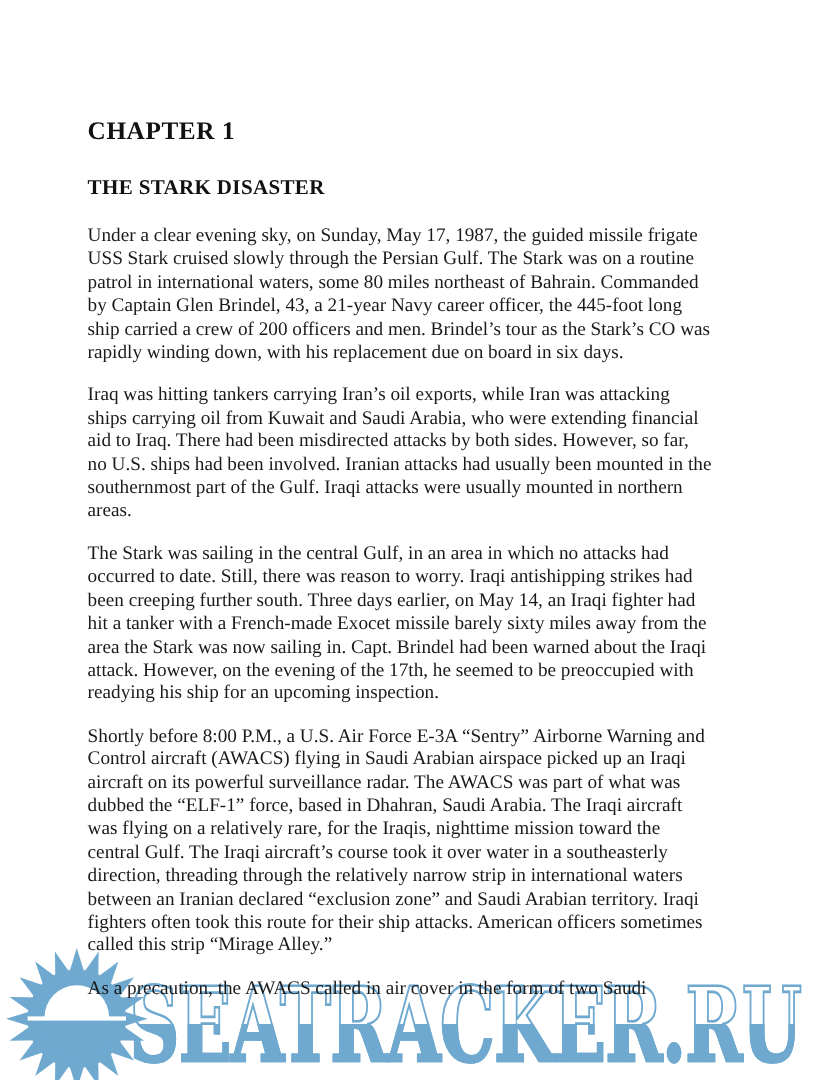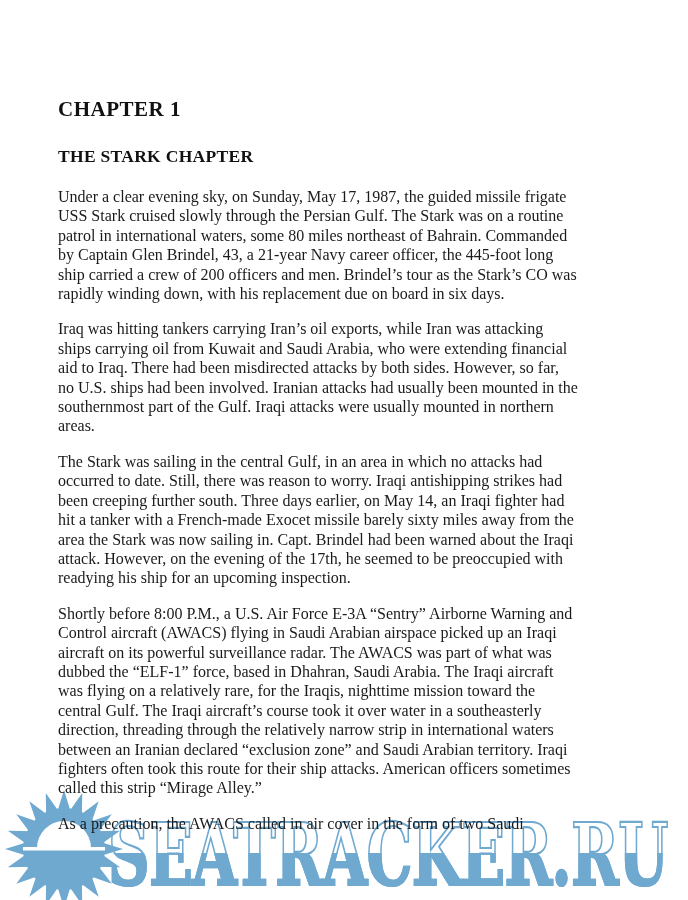--- a/index.html
+++ b/index.html
@@ -11,21 +11,21 @@
     height: 900px;
     background: #ffffff;
     position: relative;
     overflow: hidden;
     font-family: "Liberation Serif", serif;
   }
 
   
   .content {
     position: absolute;
-    left: 58px;
+    left: 73px;
     top: 97px;
     width: 555px;
     z-index: 1;
     color: #1a1a1a;
   }
   .chapter-heading {
     margin: 0 0 25px 0;
     font-size: 21px;
     line-height: 24px;
     font-weight: bold;
@@ -113,21 +113,21 @@
       <use href="#ray0" transform="rotate(342,60,60)"></use>
     </g>
     <path d="M33,59 A27,27 0 0 1 87,59 Z" fill="#ffffff"></path>
     <rect x="19" y="58" width="82" height="3.5" fill="#ffffff"></rect>
   </svg>
   <span class="wm-text">SEATRACKER.RU</span>
 </div>
 
 <main class="content">
   <h1 class="chapter-heading">CHAPTER 1</h1>
-  <h2 class="section-heading">THE STARK CHAPTER</h2>
+  <h2 class="section-heading">THE STARK DISASTER</h2>
   <p>Under a clear evening sky, on Sunday, May 17, 1987, the guided missile frigate
 USS Stark cruised slowly through the Persian Gulf. The Stark was on a routine
 patrol in international waters, some 80 miles northeast of Bahrain. Commanded
 by Captain Glen Brindel, 43, a 21-year Navy career officer, the 445-foot long
 ship carried a crew of 200 officers and men. Brindel’s tour as the Stark’s CO was
 rapidly winding down, with his replacement due on board in six days.</p>
   <p>Iraq was hitting tankers carrying Iran’s oil exports, while Iran was attacking
 ships carrying oil from Kuwait and Saudi Arabia, who were extending financial
 aid to Iraq. There had been misdirected attacks by both sides. However, so far,
 no U.S. ships had been involved. Iranian attacks had usually been mounted in the

